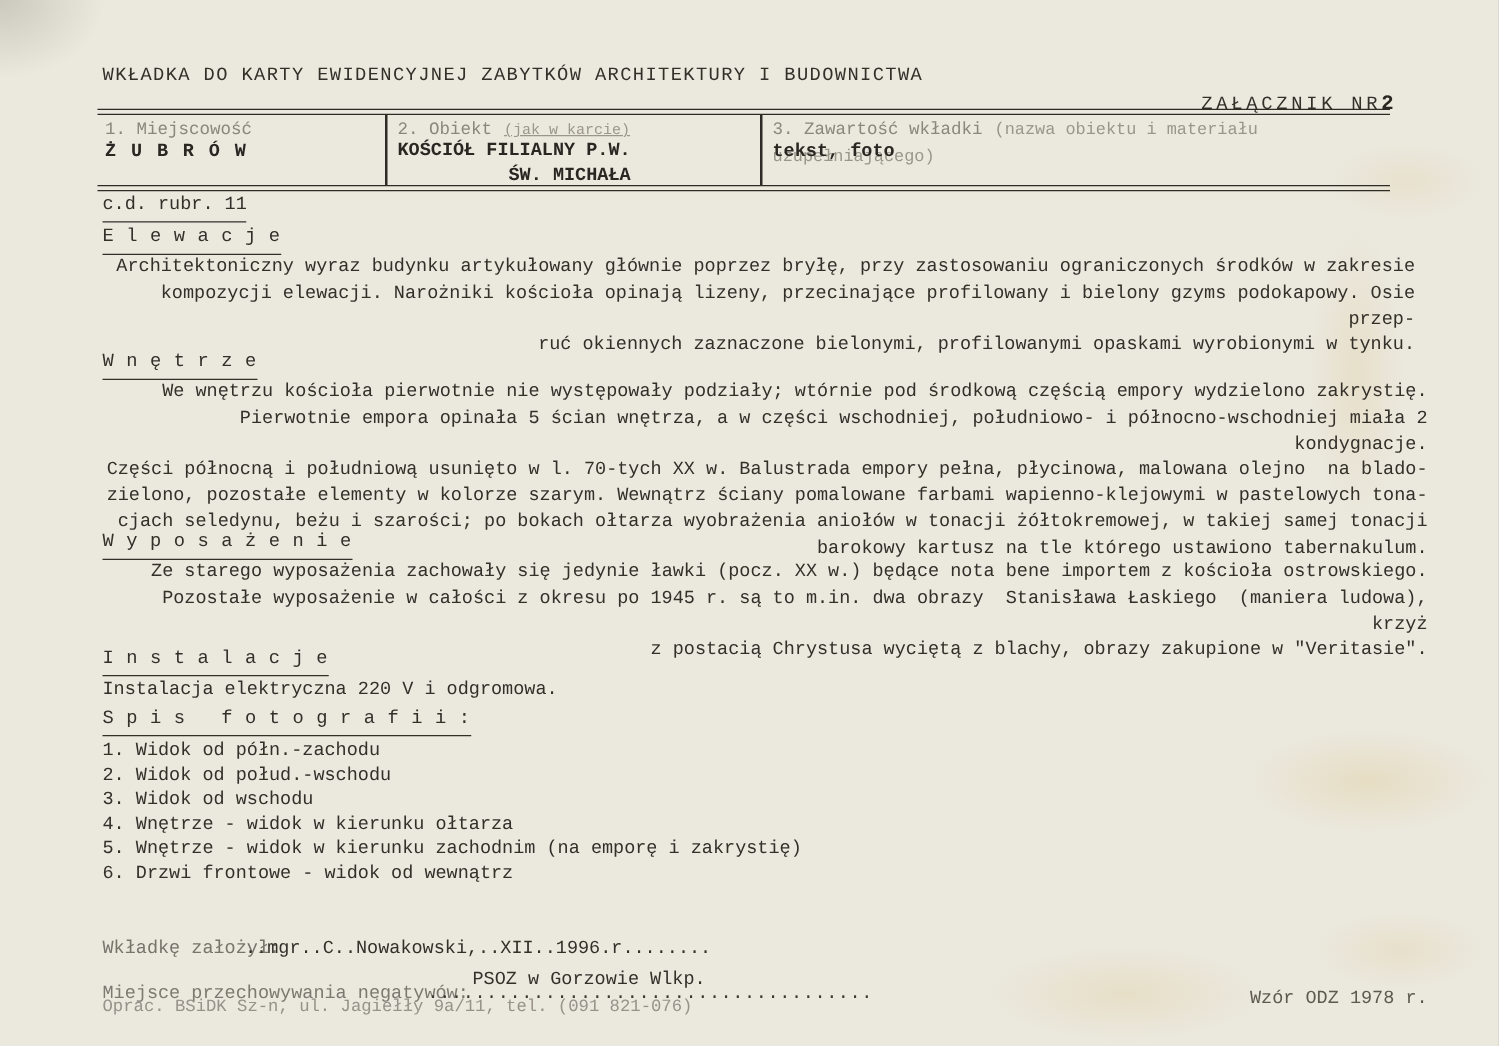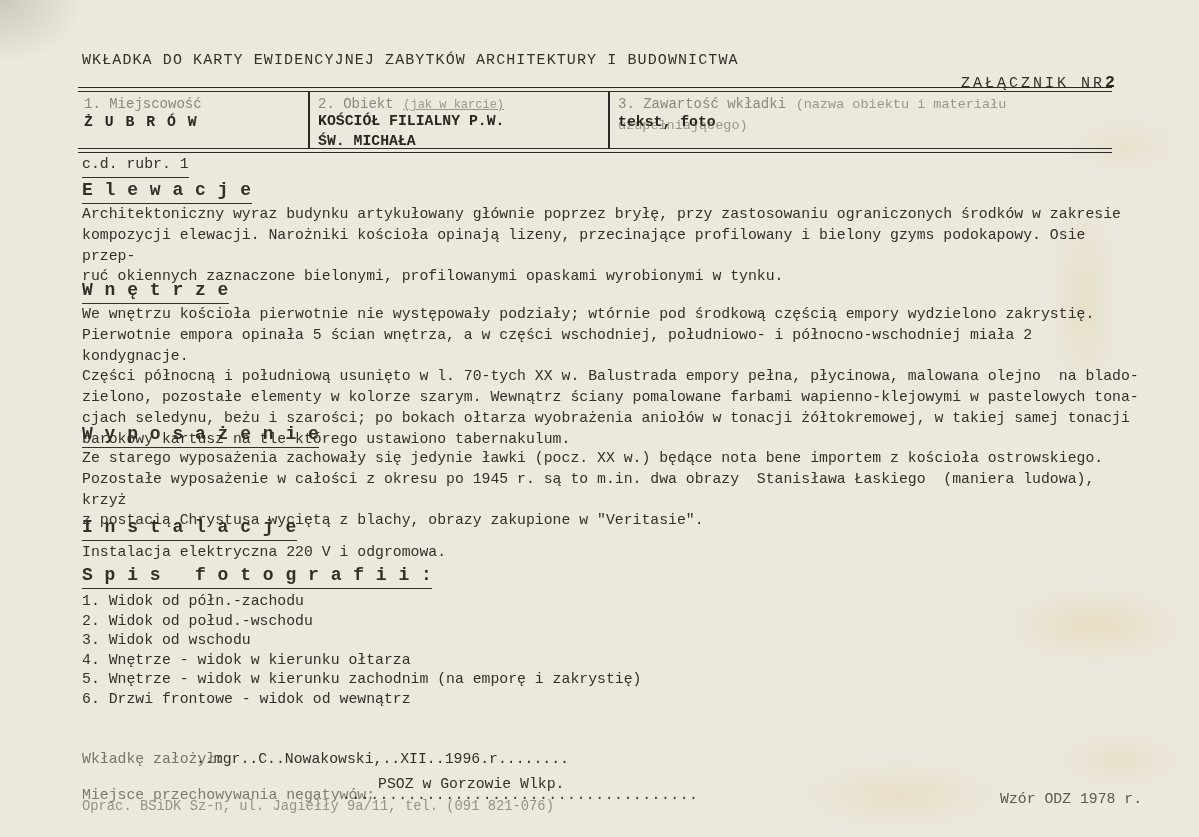--- a/index.html
+++ b/index.html
@@ -14,26 +14,26 @@
     background:
       radial-gradient(ellipse 55px 170px at 1085px 300px, rgba(202,162,58,.13), transparent 70%),
       radial-gradient(ellipse 90px 45px at 1125px 145px, rgba(202,162,58,.10), transparent 70%),
       radial-gradient(ellipse 140px 60px at 1095px 625px, rgba(205,165,60,.17), transparent 70%),
       radial-gradient(ellipse 160px 55px at 900px 795px, rgba(205,165,60,.14), transparent 70%),
       radial-gradient(ellipse 100px 45px at 1120px 760px, rgba(205,165,60,.12), transparent 70%),
       radial-gradient(ellipse 120px 90px at 0px 0px, rgba(60,55,45,.18), transparent 70%),
       #ebe8de;
   }
   .abs { position:absolute; }
-  .typed { white-space:pre-wrap; font-size:14.8px; line-height:20.8px; }
+  .typed { white-space:pre-wrap; font-size:14.8px; line-height:20.8px;text-align:right; }
   .bold { font-weight:bold; color:#2a2722; }
   .faint { color:#8b877d; }
   .fainter { color:#9b968a; }
   .u { border-bottom:1.6px solid #33302a; padding-bottom:2px; }
-  .heading { font-weight:bold; font-size:18px; letter-spacing:.5px; }
+  .heading { font-weight:normal; font-size:15px; letter-spacing:.5px; }
   .dblline { height:5px; border-top:1.8px solid #2e2b26; border-bottom:1.8px solid #2e2b26; }
   .vline { width:2px; background:#2e2b26; }
   .list li { list-style:none; white-space:pre-wrap; font-size:14.8px; line-height:19.5px; }
   .dots { letter-spacing:.5px; color:#3d3a34; font-size:14.8px; }
 </style>
 </head>
 <body>
 
 <div class="page">
 
@@ -56,21 +56,21 @@
   </div>
   <div class="abs typed bold" style="left:318px; top:112px; line-height:19.5px;">KOŚCIÓŁ FILIALNY P.W.
 ŚW. MICHAŁA</div>
 
   <div class="abs" style="left:618px; top:94px; width:500px;">
     <span class="typed faint" style="font-size:14px;">3. Zawartość wkładki</span>
     <span class="typed fainter" style="font-size:13.5px;">(nazwa obiektu i materiału uzupełniającego)</span>
   </div>
   <div class="abs typed bold" style="left:618px; top:112px;">tekst, foto</div>
 
-  <div class="abs typed u" style="left:82px; top:154px;">c.d. rubr. 1</div>
+  <div class="abs typed u" style="left:82px; top:154px;">c.d. rubr. 11</div>
 
   <div class="abs typed heading u" style="left:82px; top:180px;">E l e w a c j e</div>
   <div class="abs typed" style="left:82px; top:204px; width:1050px;">Architektoniczny wyraz budynku artykułowany głównie poprzez bryłę, przy zastosowaniu ograniczonych środków w zakresie
 kompozycji elewacji. Narożniki kościoła opinają lizeny, przecinające profilowany i bielony gzyms podokapowy. Osie przep-
 ruć okiennych zaznaczone bielonymi, profilowanymi opaskami wyrobionymi w tynku.</div>
 
   <div class="abs typed heading u" style="left:82px; top:280px;">W n ę t r z e</div>
   <div class="abs typed" style="left:82px; top:304px; width:1060px;">We wnętrzu kościoła pierwotnie nie występowały podziały; wtórnie pod środkową częścią empory wydzielono zakrystię.
 Pierwotnie empora opinała 5 ścian wnętrza, a w części wschodniej, południowo- i północno-wschodniej miała 2 kondygnacje.
 Części północną i południową usunięto w l. 70-tych XX w. Balustrada empory pełna, płycinowa, malowana olejno  na blado-

